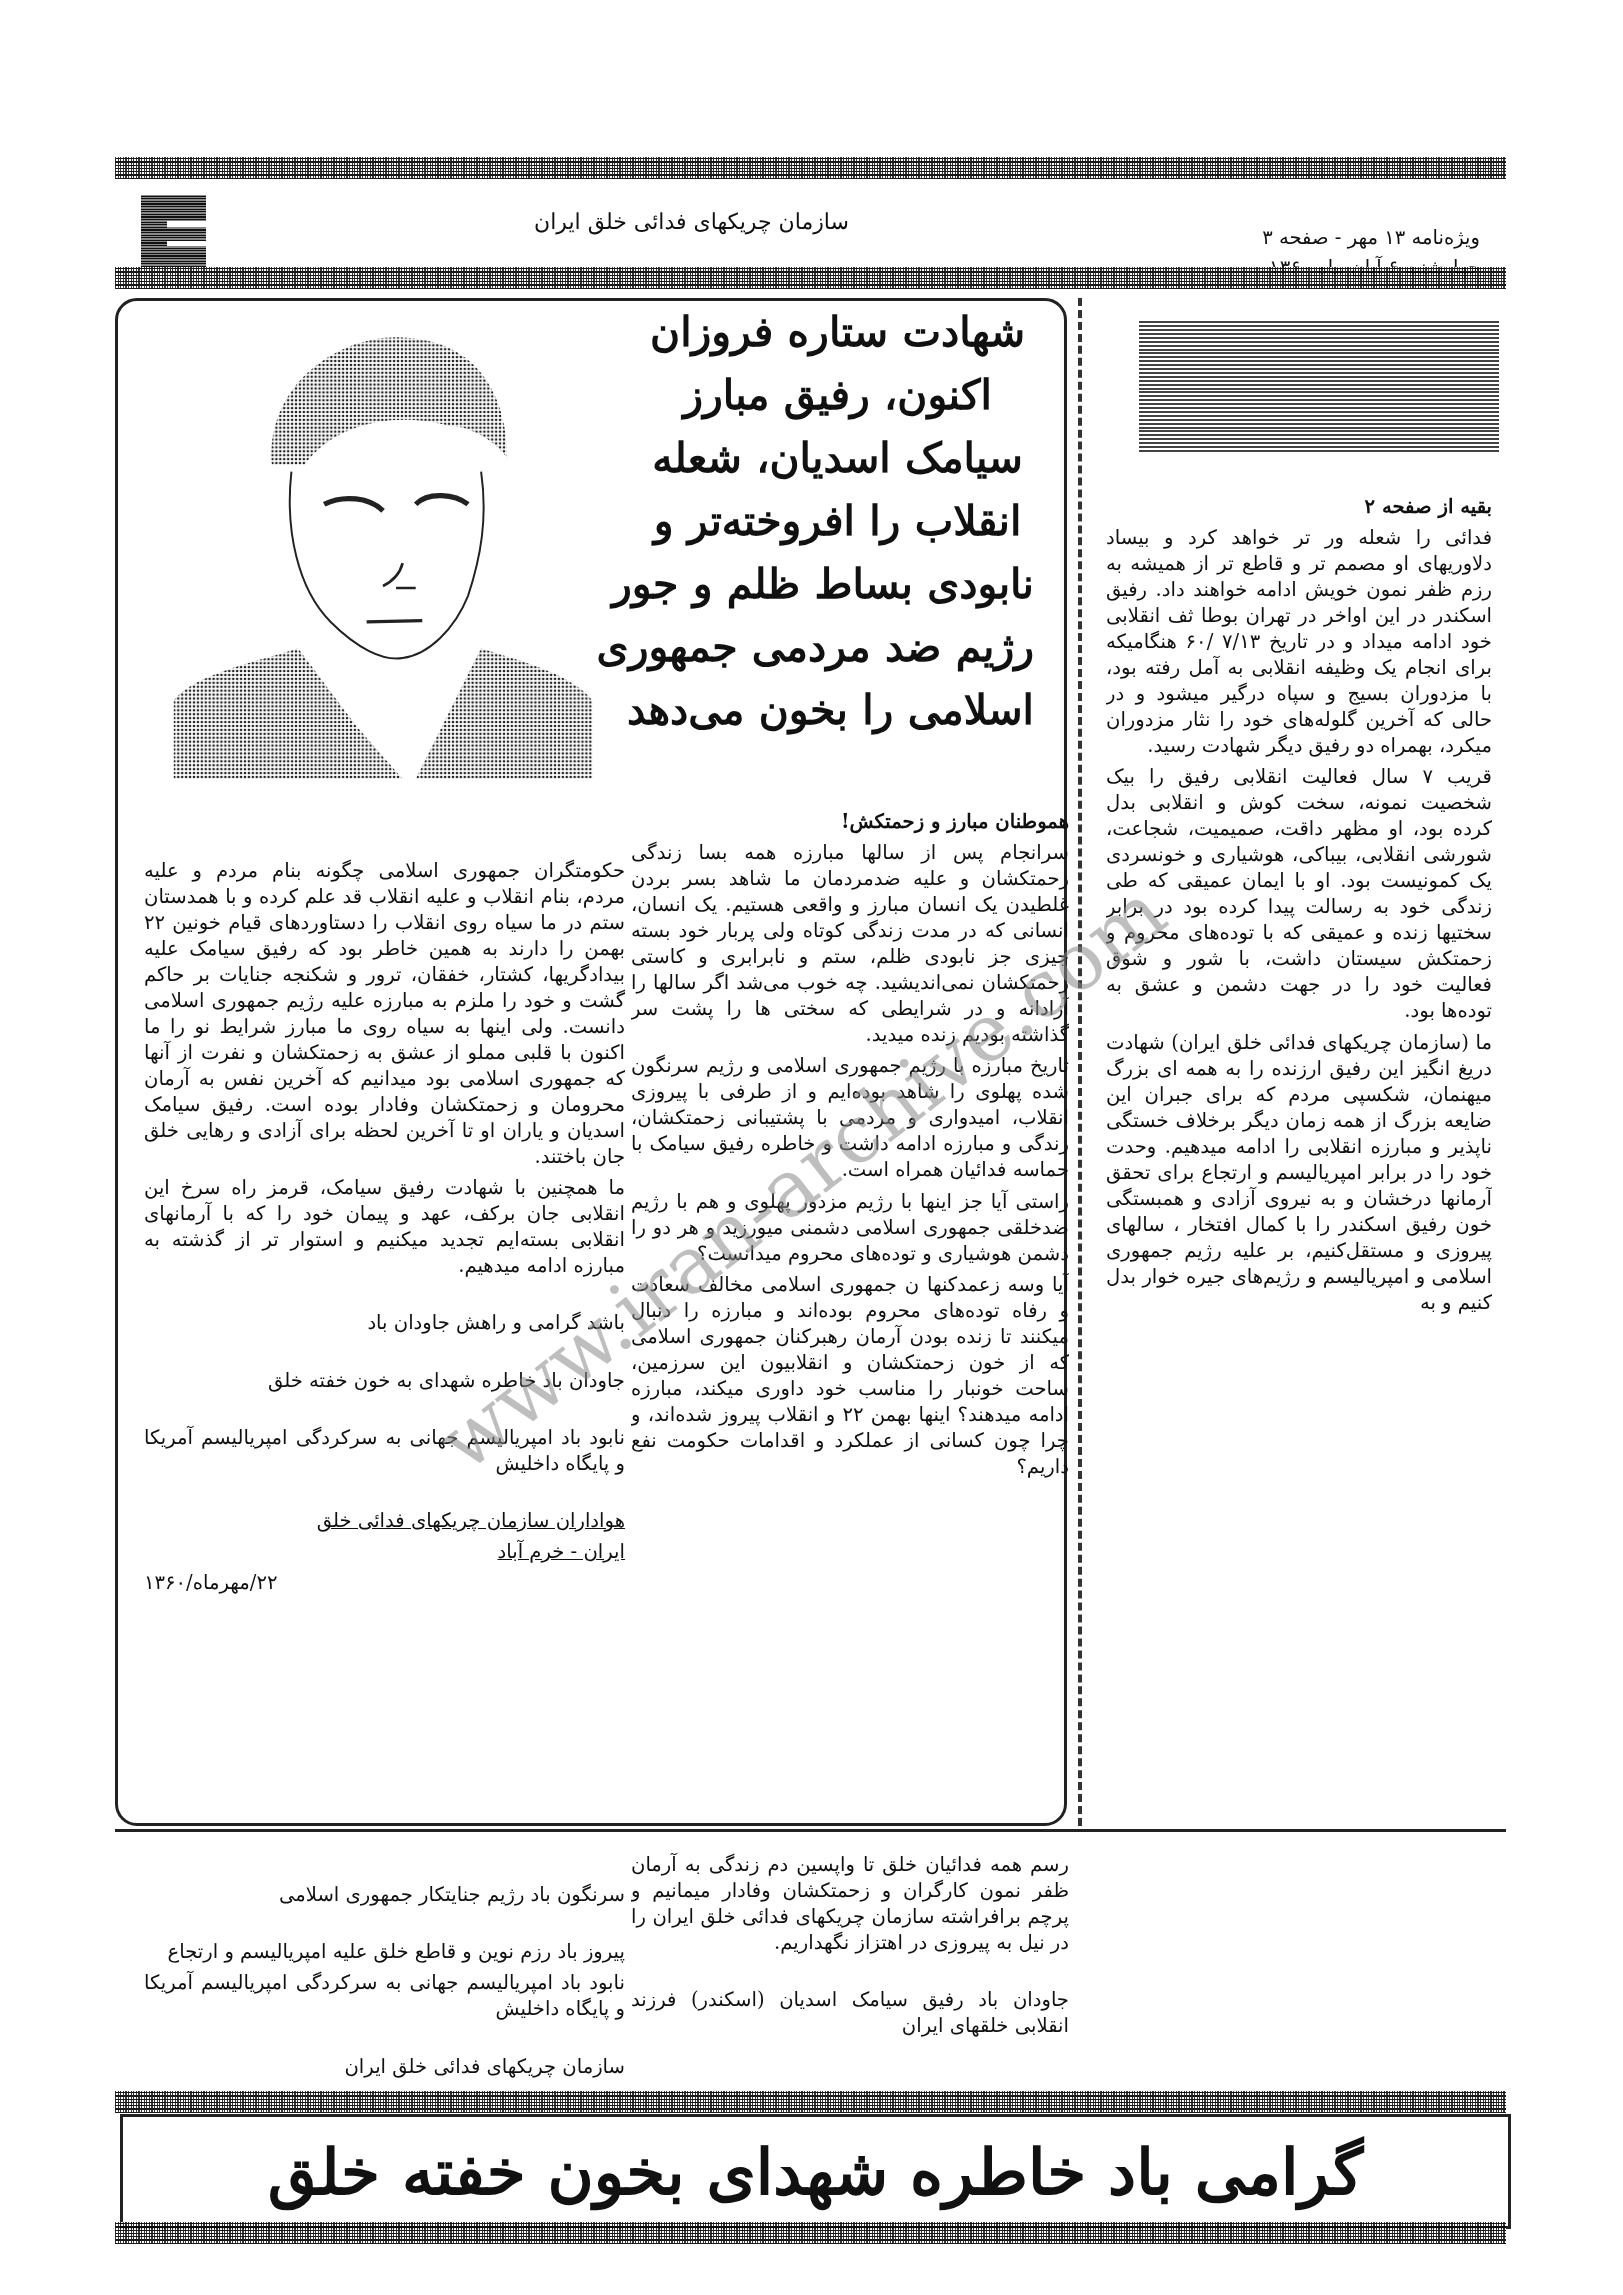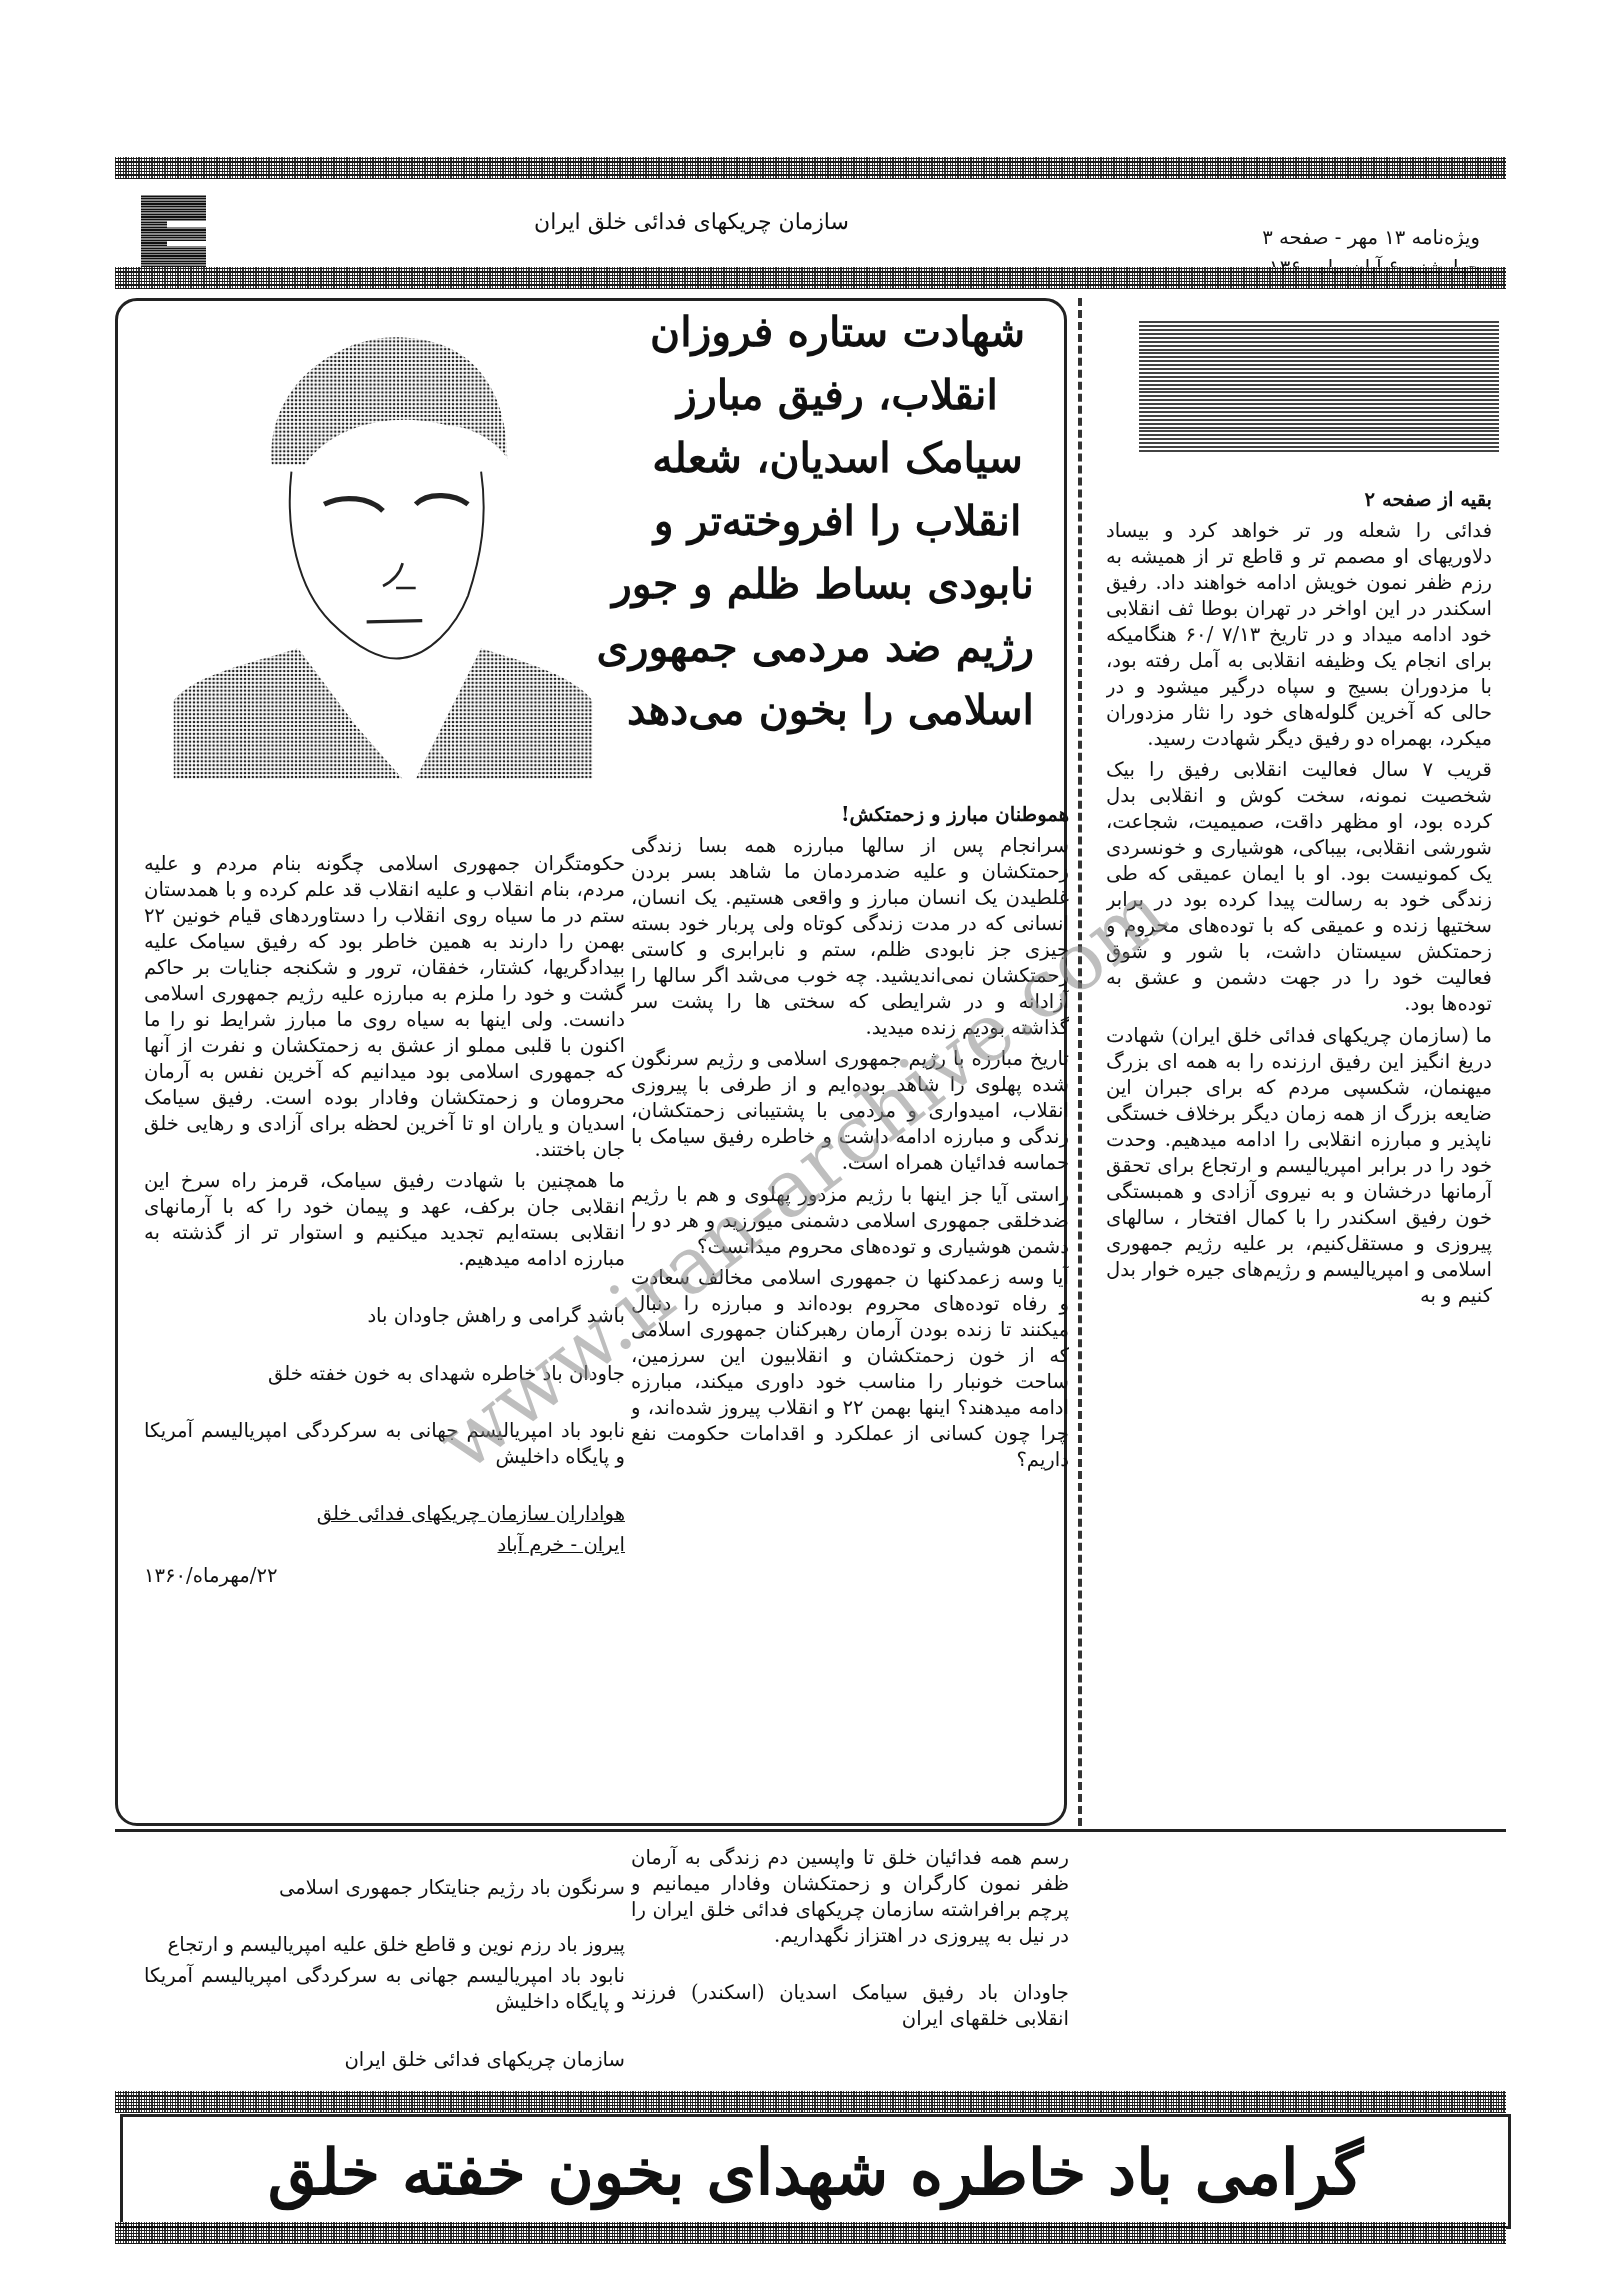--- a/index.html
+++ b/index.html
@@ -55,21 +55,21 @@
   .headline {
     position: absolute; left: 641px; top: 301px; width: 393px;
     font-family: "DejaVu Serif", serif; font-size: 41px; line-height: 63px;
     text-align: center; direction: rtl; font-weight: bold;
   }
   .headline span { display: block; white-space: nowrap; }
 
   
   .col {
     position: absolute; direction: rtl; text-align: justify;
-    font-family: "DejaVu Serif", serif; font-size: 19.6px; line-height: 26px;
+    font-family: "DejaVu Serif", serif; font-size: 19.6px; line-height: 26px; margin-top: 7px;
   }
   .col p { margin: 0 0 5.2px 0; }
   .col .gap { height: 26px; }
   .col-left  { left: 144px; top: 851px; width: 481px; height: 968px; overflow: hidden; }
   .col-mid   { left: 631px; top: 802px; width: 438px; height: 1021px; overflow: hidden; }
   .col-right { left: 1106px; top: 487px; width: 386px; height: 1335px; overflow: hidden; }
 
   .salutation { font-weight: bold; }
   .signature { text-align: right; text-decoration: underline; }
   .date-line { text-align: left; direction: rtl; margin-top: 13px; }
@@ -148,21 +148,21 @@
       <path d="M400 390 C395 410 380 420 370 425 M390 428 L420 428" stroke="#222" stroke-width="4" fill="none"></path>
       <path d="M345 480 L430 478" stroke="#222" stroke-width="5"></path>
 
       <path d="M50 600 C80 560 180 540 240 520 L330 640 L400 720 L50 720 Z" fill="url(#halftone)"></path>
       <path d="M690 600 C660 560 580 540 520 520 L460 640 L420 720 L690 720 Z" fill="url(#halftone)"></path>
     </svg>
   </div>
 
   <div class="headline">
     <span>شهادت ستاره فروزان</span>
-    <span>انقلاب، رفیق مبارز</span>
+    <span>اکنون، رفیق مبارز</span>
     <span>سیامک اسدیان، شعله</span>
     <span>انقلاب را افروخته‌تر و</span>
     <span>نابودی بساط ظلم و جور</span>
     <span>رژیم ضد مردمی جمهوری</span>
     <span>اسلامی را بخون می‌دهد</span>
   </div>
 
   <div class="photo-box"></div>
   <div class="col col-right">
     <p class="continued">بقیه از صفحه ۲</p>

